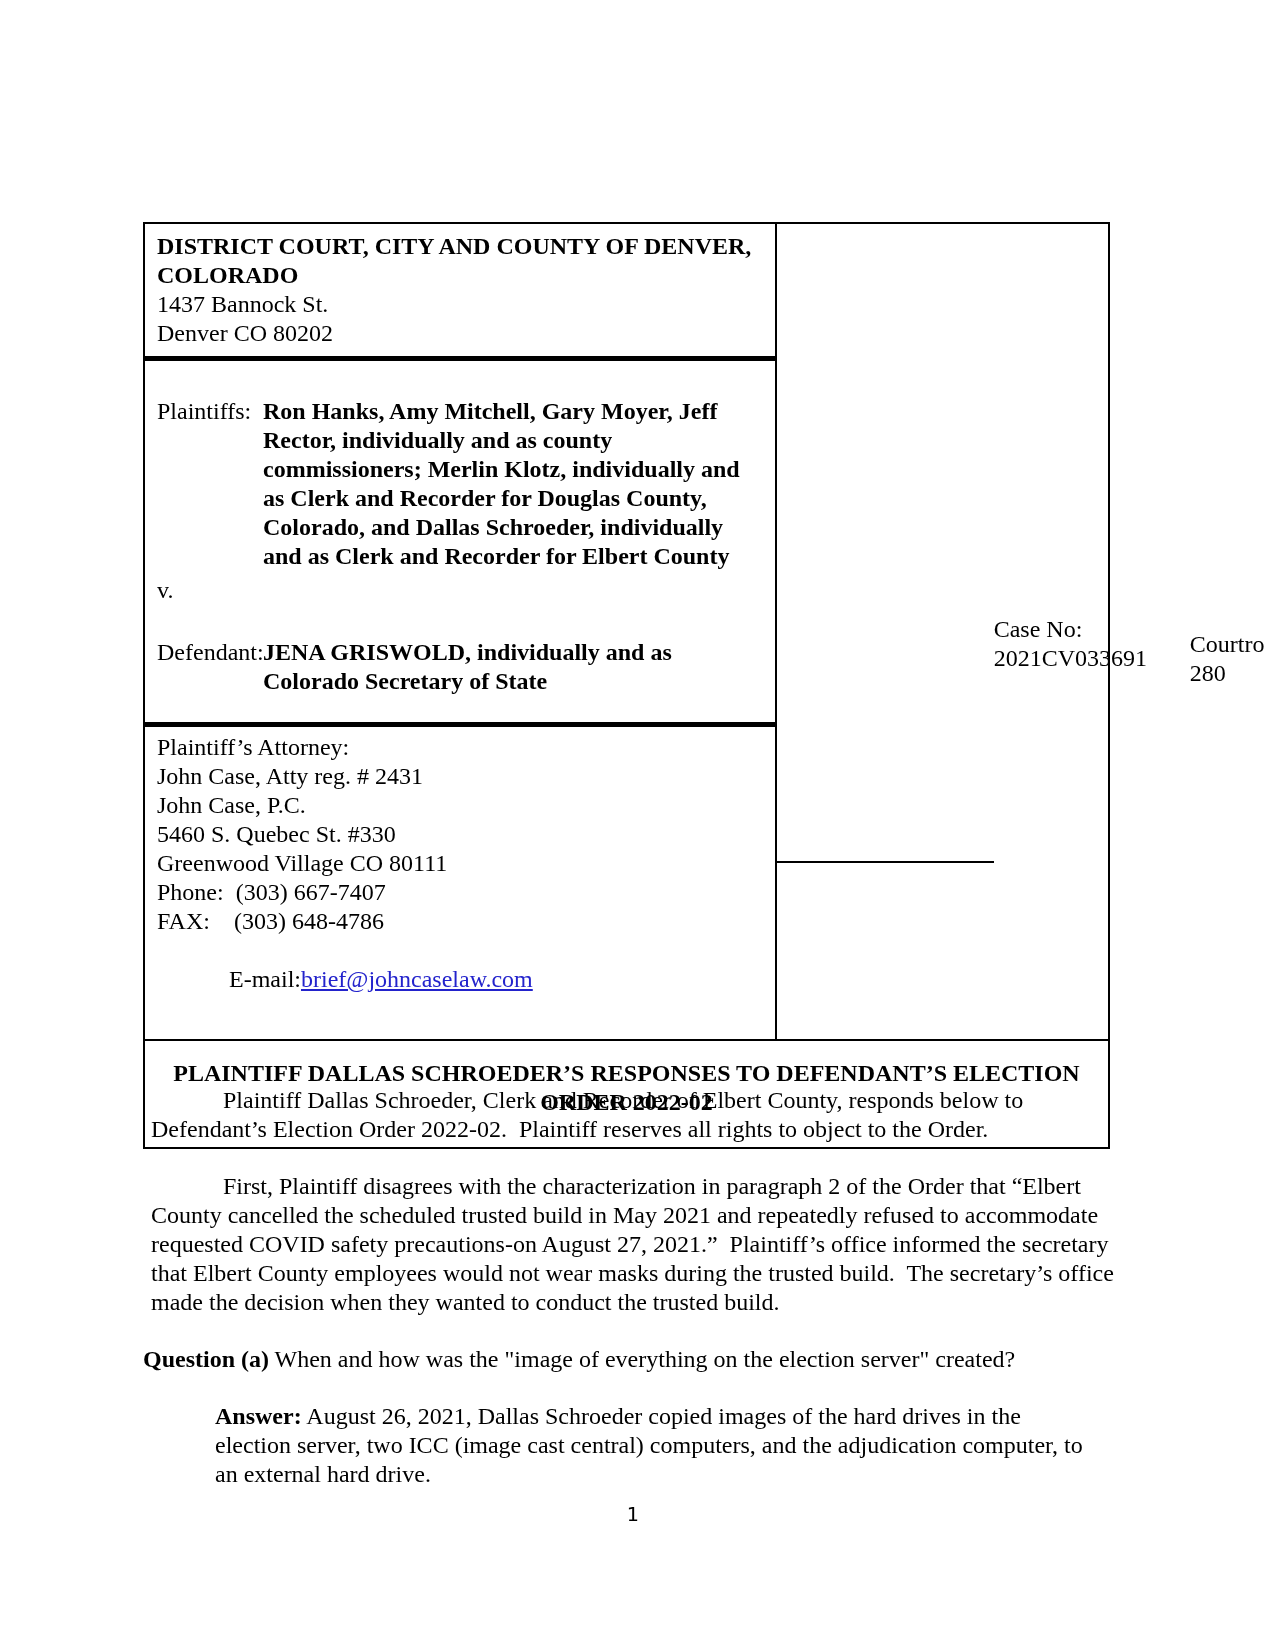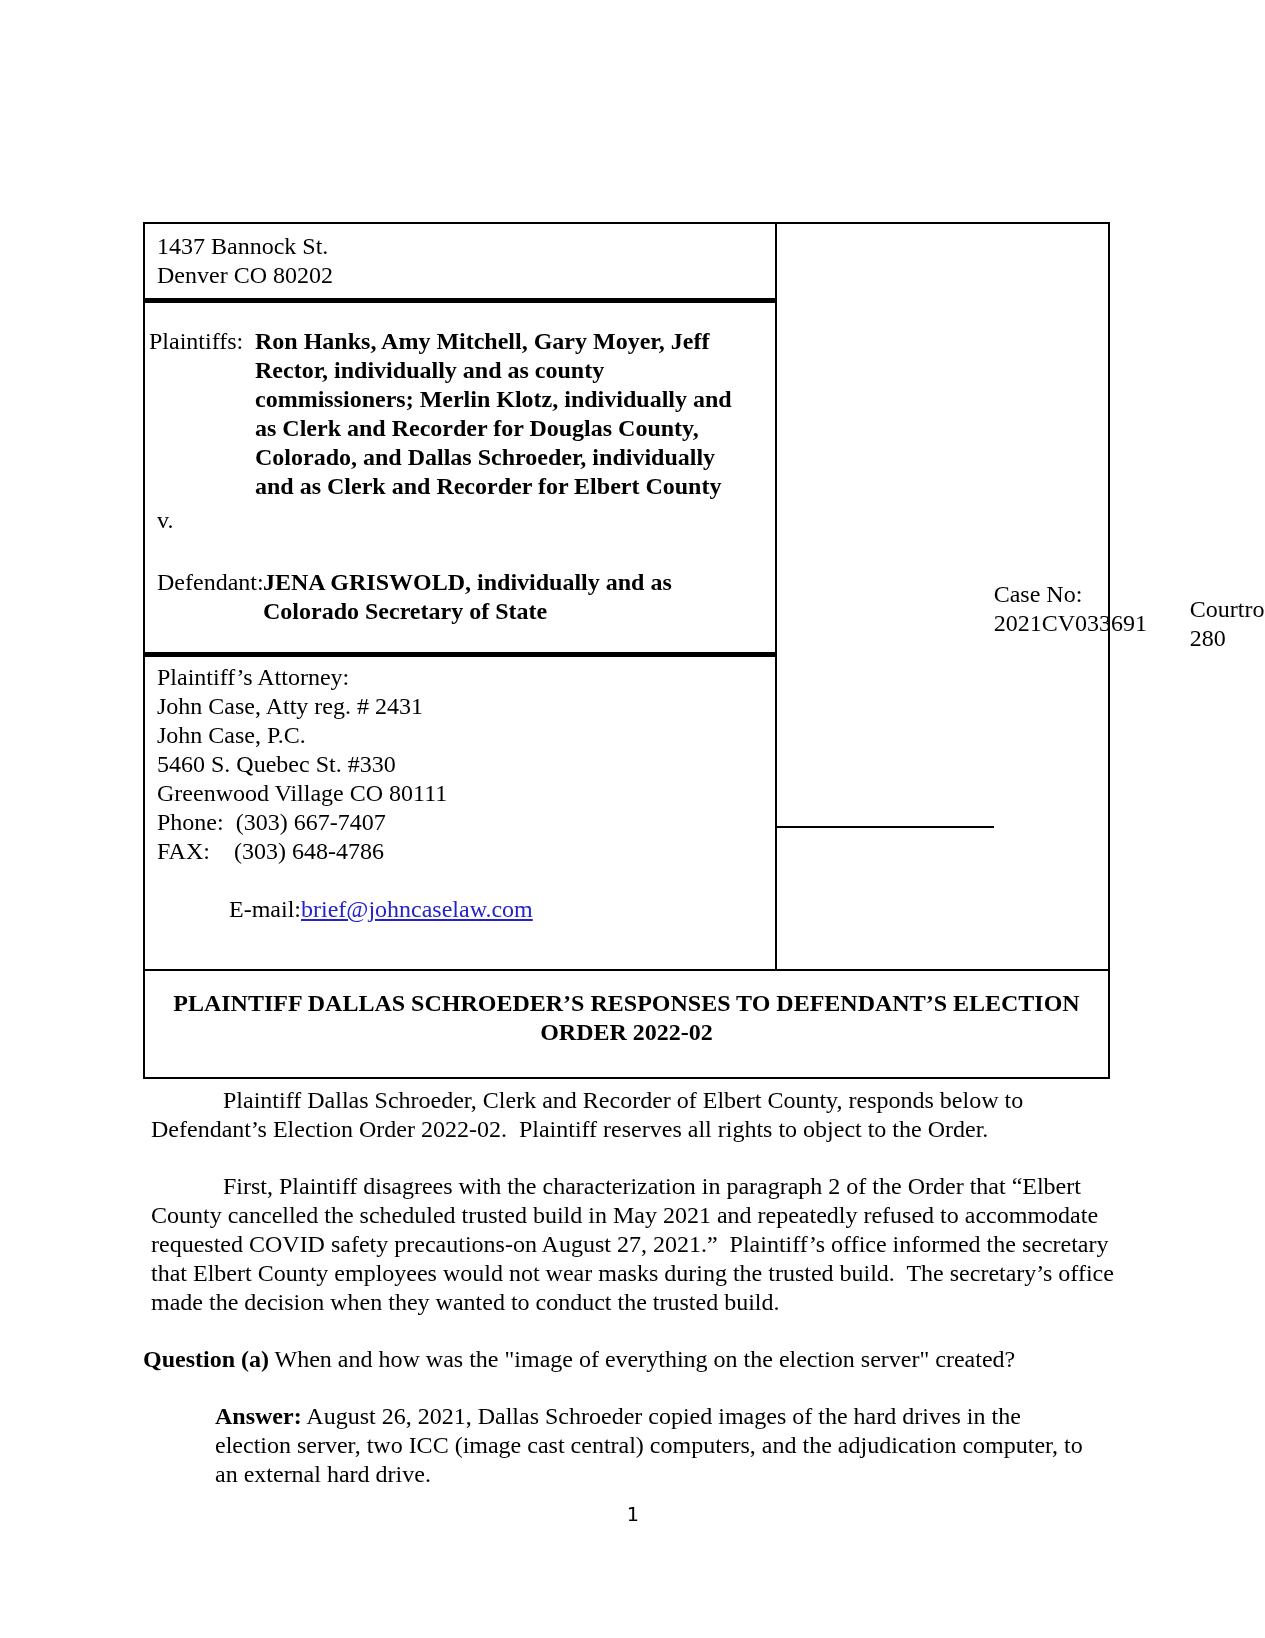--- a/index.html
+++ b/index.html
@@ -21,21 +21,21 @@
   .caption-row { display: flex; align-items: stretch; }
   .left-cell {
     width: 669px; box-sizing: border-box;
     border-right: 2px solid #000;
   }
   .right-cell { flex: 1; display: flex; flex-direction: row; align-items: center; }
 
   .court-block { padding: 8px 12px 8px 12px; }
   .court-name { font-weight: bold; }
   .rule-thick { border-top: 5px solid #000; height: 0; }
-  .parties-block { padding: 24px 12px 0 4px; }
+  .parties-block { padding: 24px 12px 0 12px; margin-top: 12px; }
   .party-row { display: flex; }
   .party-label { width: 106px; flex-shrink: 0; }
   .party-names { font-weight: bold; width: 500px; }
   .versus { margin-top: 5px; padding: 0 12px; }
   .defendant-row { margin-top: 33px; padding: 0 12px; }
   .defendant-gap { margin-top: 26px; }
   .attorney-block { padding: 6px 12px 16px 12px; border-radius: 11px; }
   .attorney-line { white-space: pre-wrap; }
   .email-link {
     color: #2323cc; text-decoration: underline; margin-left: 0;
@@ -68,20 +68,21 @@
 </head>
 <body>
 
 <div class="page">
 
   <div class="caption-table">
     <div class="caption-row">
 
       <div class="left-cell">
         <div class="court-block">
+          <div class="court-name">DISTRICT COURT, CITY AND COUNTY OF DENVER, COLORADO</div>
           <div>1437 Bannock St.</div>
           <div>Denver CO 80202</div>
         </div>
         <div class="rule-thick"></div>
 
         <div class="parties-block">
           <div class="party-row">
             <div class="party-label">Plaintiffs:</div>
             <div class="party-names">Ron Hanks, Amy Mitchell, Gary Moyer, Jeff Rector, individually and as county commissioners; Merlin Klotz, individually and as Clerk and Recorder for Douglas County, Colorado, and Dallas Schroeder, individually and as Clerk and Recorder for Elbert County</div>
           </div>

